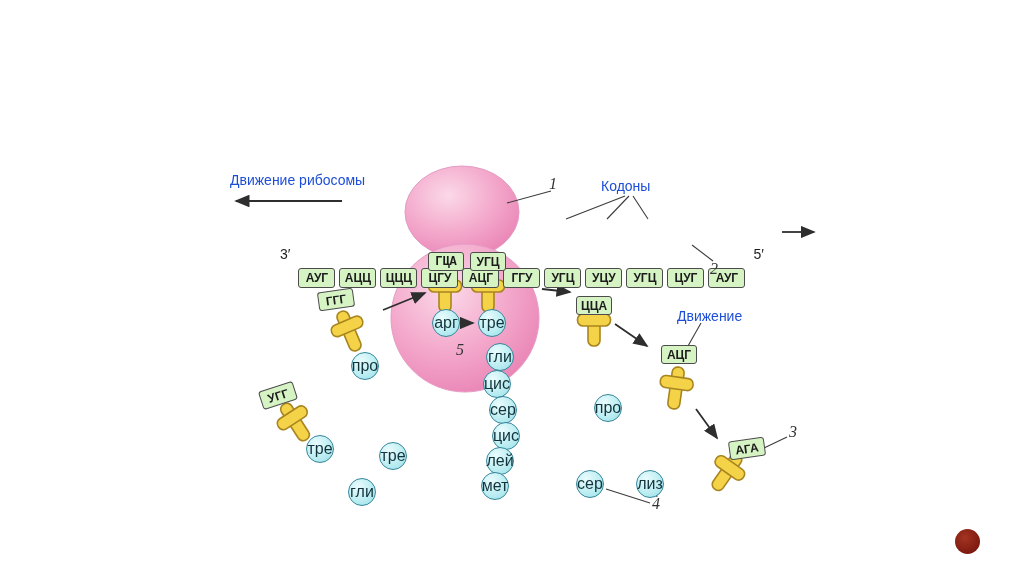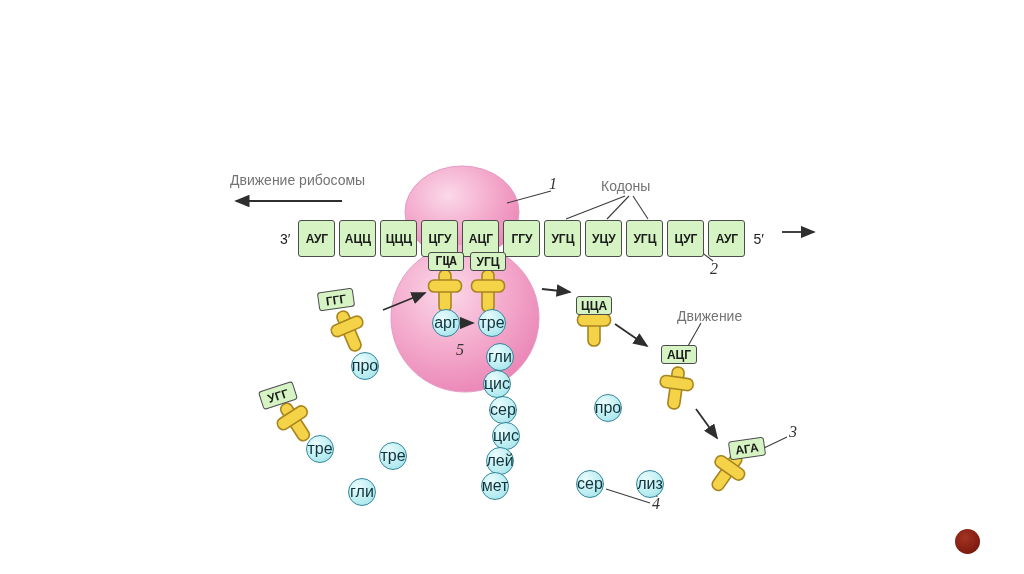--- a/index.html
+++ b/index.html
@@ -5,28 +5,28 @@
   * { margin:0; padding:0; box-sizing:border-box; }
   html,body { width:1024px; height:574px; }
   body { font-family:"Liberation Sans",sans-serif; background:#ffffff; }
   .slide { position:relative; width:1024px; height:574px; background:#ffffff; overflow:hidden; }
   .title {
     position:absolute; left:100px; top:66px;
     font-family:"Liberation Serif","DejaVu Serif",serif;
     font-size:46px; font-weight:400; letter-spacing:2px; color:#241509; white-space:nowrap;
   }
   svg.layer { position:absolute; left:0; top:0; }
-  .lbl { position:absolute; font-size:14px; color:#737373; white-space:nowrap; }
+  .lbl { position:absolute; font-size:14px; color:#1d4ed8; white-space:nowrap; }
   .mrna { position:absolute; left:276px; top:220px; display:flex; align-items:center; gap:4px; }
   .codon, .gbox {
     display:flex; align-items:center; justify-content:center;
     background:#d5f3c3; border:1.4px solid #4c4c4c; border-radius:3px;
     font-size:12px; font-weight:700; color:#1c1c1c;
   }
-  .codon { width:37px; height:37px; }
+  .codon { width:37px; height:20px;margin-top:48px; }
   .prime { font-size:14px; color:#1d1d1d; margin:0 4px; }
   .gbox { position:absolute; width:36px; height:19px; }
   .aa {
     position:absolute; width:28px; height:28px; border-radius:50%;
     background:radial-gradient(circle at 35% 30%, #eafcfd, #b5ebf0 65%, #97dce4);
     border:1.4px solid #35869b;
     display:flex; align-items:center; justify-content:center;
     font-size:16px; color:#12333c;
   }
   .num {

